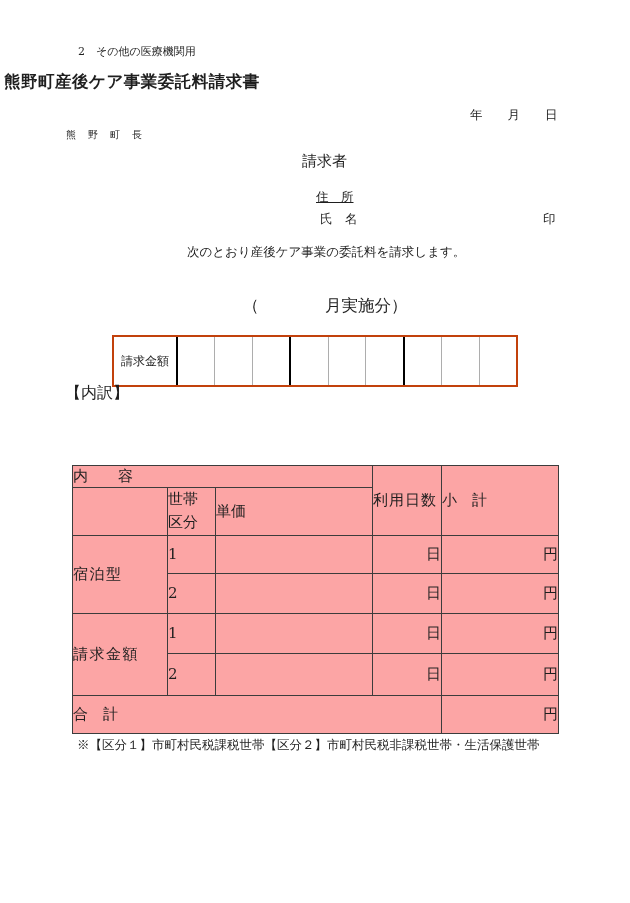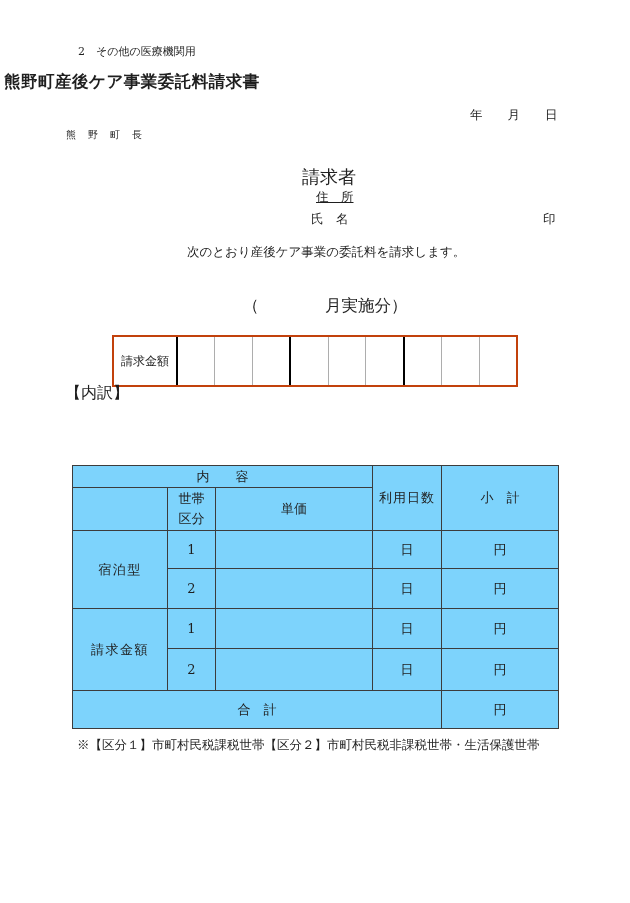--- a/index.html
+++ b/index.html
@@ -13,23 +13,23 @@
     font-family: "DejaVu Serif", "Liberation Serif", serif;
     overflow: hidden;
   }
   .abs { position: absolute; line-height: 1.15; white-space: pre; }
 
   .corner-label   { left: 78px;  top: 46px;  font-size: 11px; }
   .doc-title      { left: 4px; right: 0; top: 73px; text-align: left;
                     font-size: 16.5px; font-weight: bold; letter-spacing: 0.5px; }
   .date-line      { left: 470px; top: 108px; font-size: 12.5px; }
   .addressee      { left: 66px;  top: 129px; font-size: 10px; letter-spacing: 1px; }
-  .claimant-label { left: 302px; top: 167px; font-size: 18px; }
+  .claimant-label { left: 302px; top: 153px; font-size: 15px; }
   .address-label  { left: 316px; top: 190px; font-size: 12.5px; text-decoration: underline; }
-  .name-label     { left: 311px; top: 212px; font-size: 12.5px; }
+  .name-label     { left: 320px; top: 212px; font-size: 12.5px; }
   .seal-mark      { left: 543px; top: 212px; font-size: 12.5px; }
   .statement      { left: 187px; top: 245px; font-size: 12.5px; }
   .period-line    { left: 20px; right: 0; top: 297px; text-align: center; font-size: 16.5px; }
 
   
   .amount-box {
     position: absolute; left: 112px; top: 335px;
     width: 406px; height: 52px;
     border: 2px solid #c2410c;
     display: flex; background: #ffffff;
@@ -51,24 +51,23 @@
     position: absolute; left: 72px; top: 465px;
     width: 486px;
     border-collapse: collapse;
     table-layout: fixed;
     font-family: "DejaVu Serif", "Liberation Serif", serif;
     color: #1f1f1f;
   }
   table.main td {
     border: 1px solid #3c3c3c;
     vertical-align: middle;
-    text-align: center;
-    font-size: 13px;
+    font-size: 15px;
     padding: 0;
-    background: #7dd3fc;
+    background: #fca5a5;
   }
   tr.r-head1 td { height: 22px; }
   tr.r-head2 td { height: 43px; }
   tr.r-b1 td { height: 38px; }
   tr.r-b2 td { height: 40px; }
   tr.r-b3 td { height: 40px; }
   tr.r-b4 td { height: 42px; }
   tr.r-total td { height: 38px; }
 
   td.th-days { letter-spacing: 1px; }

